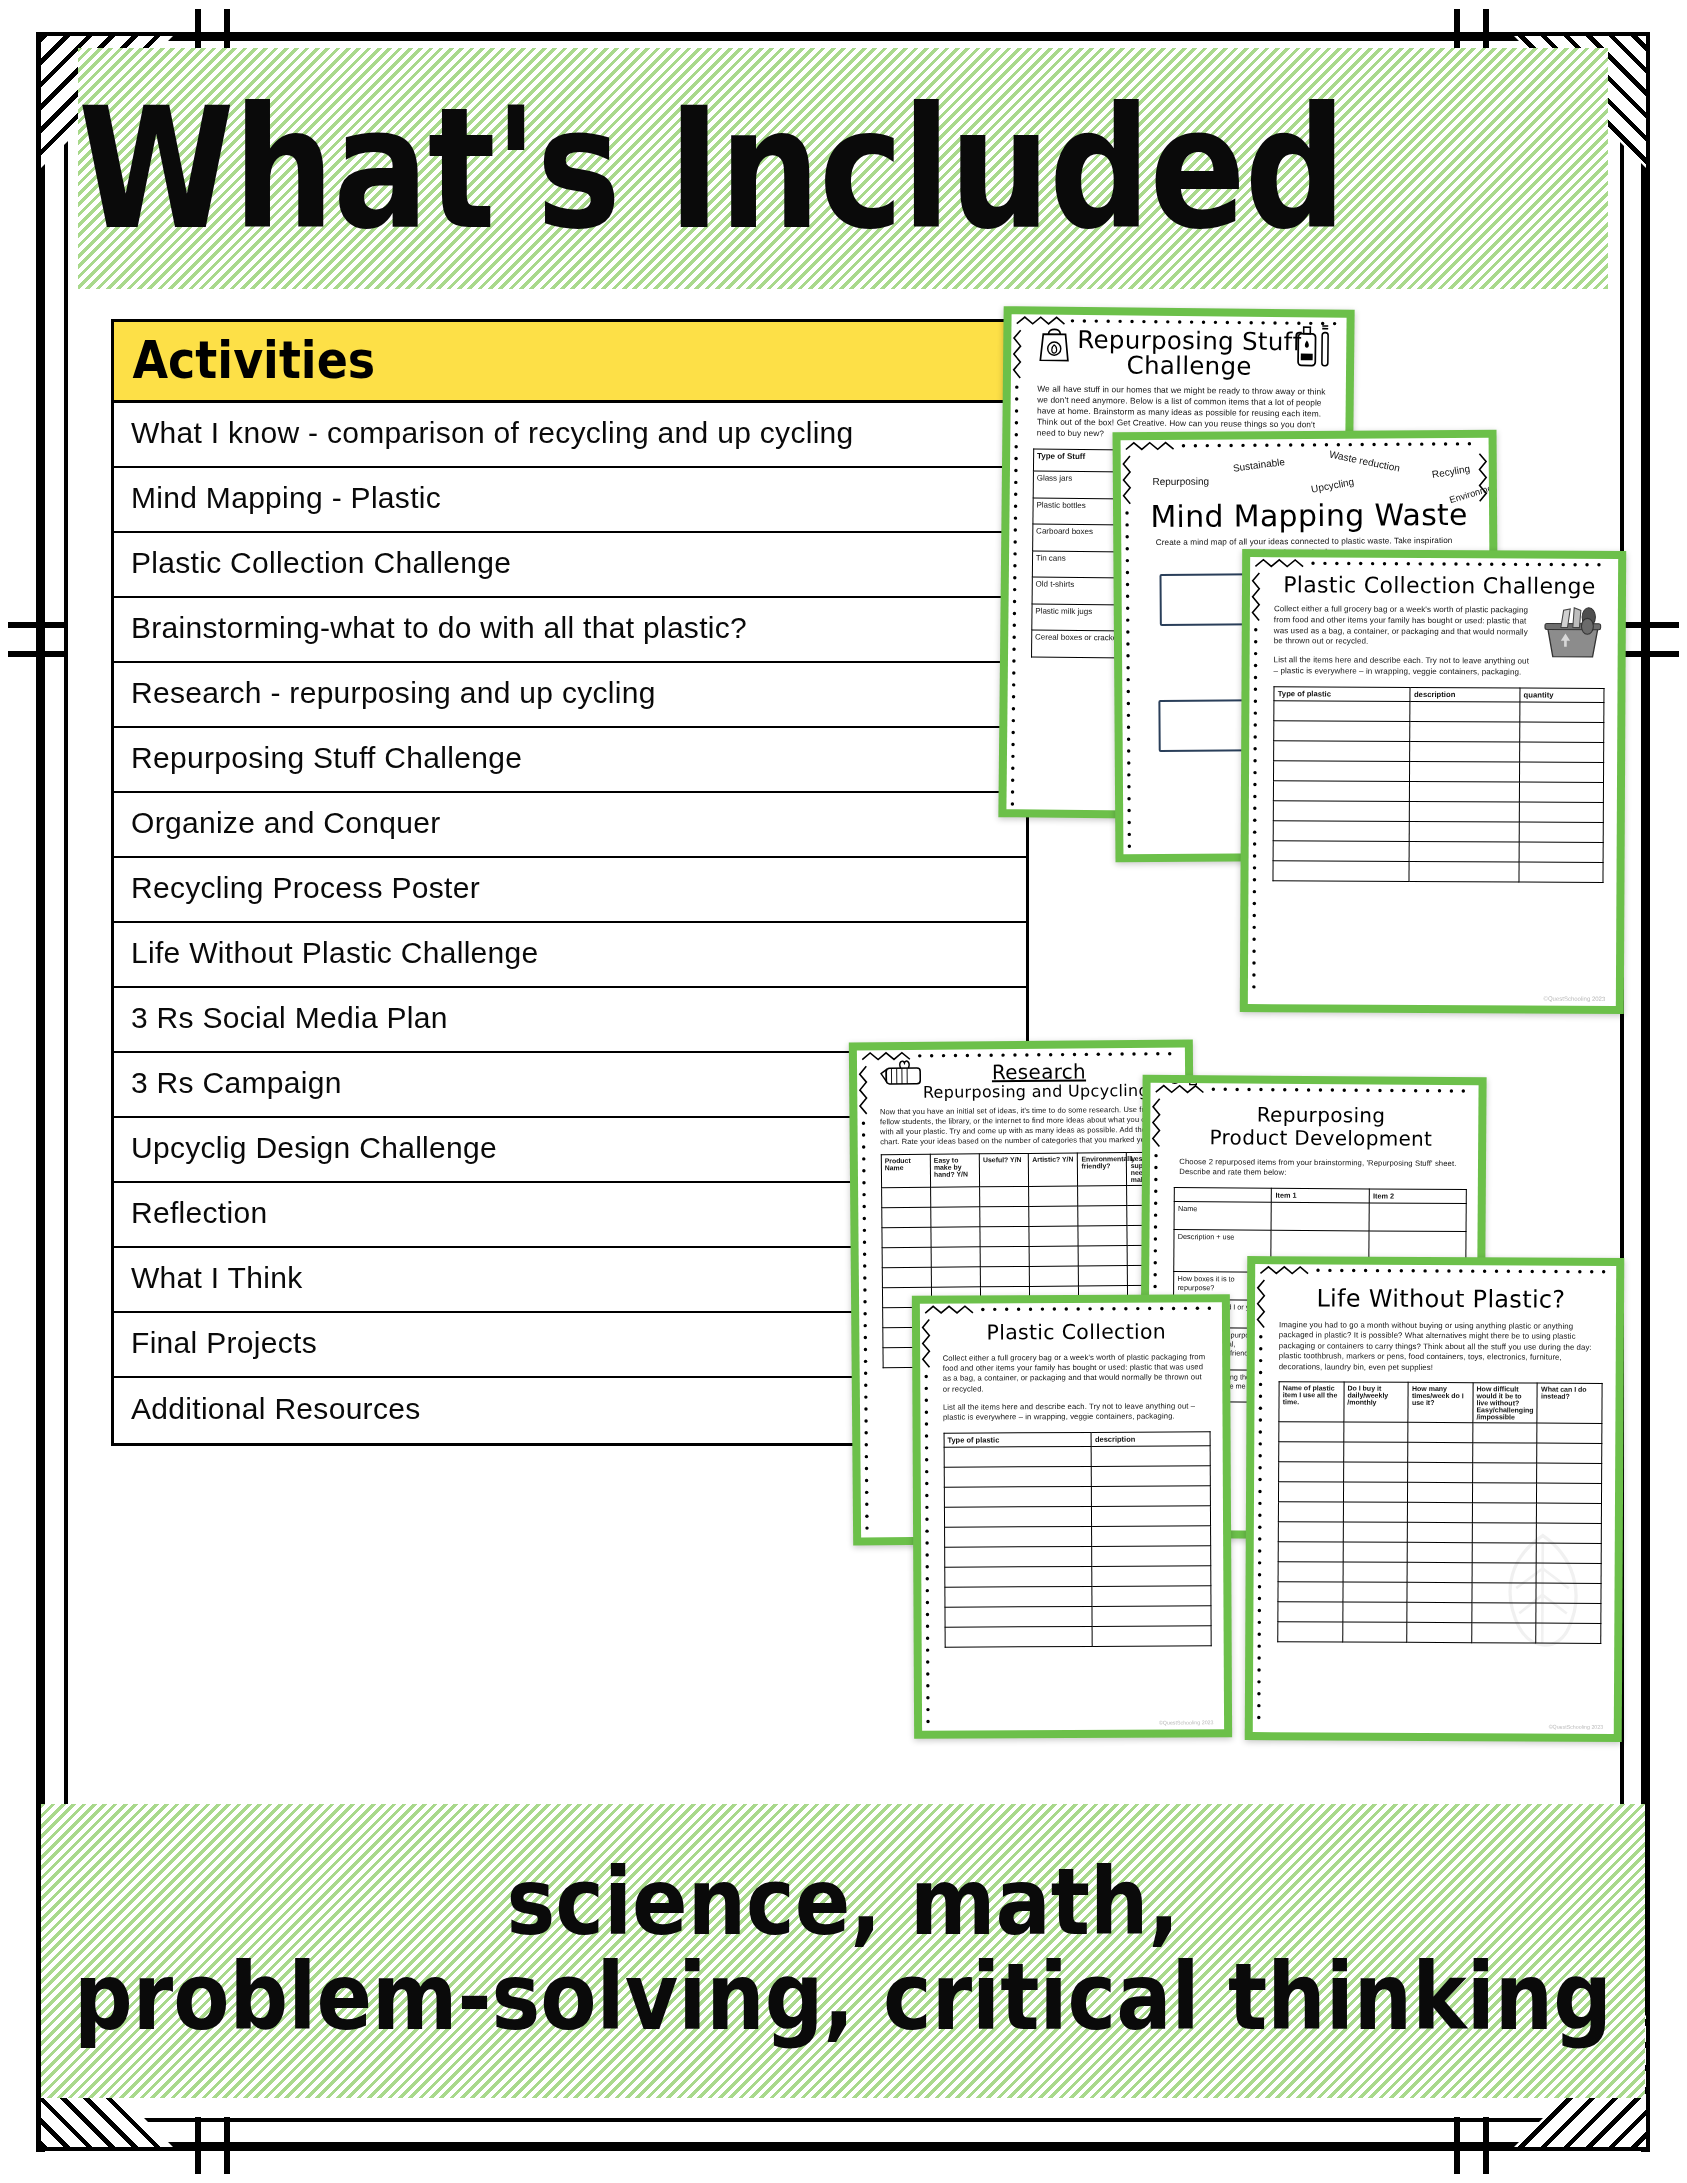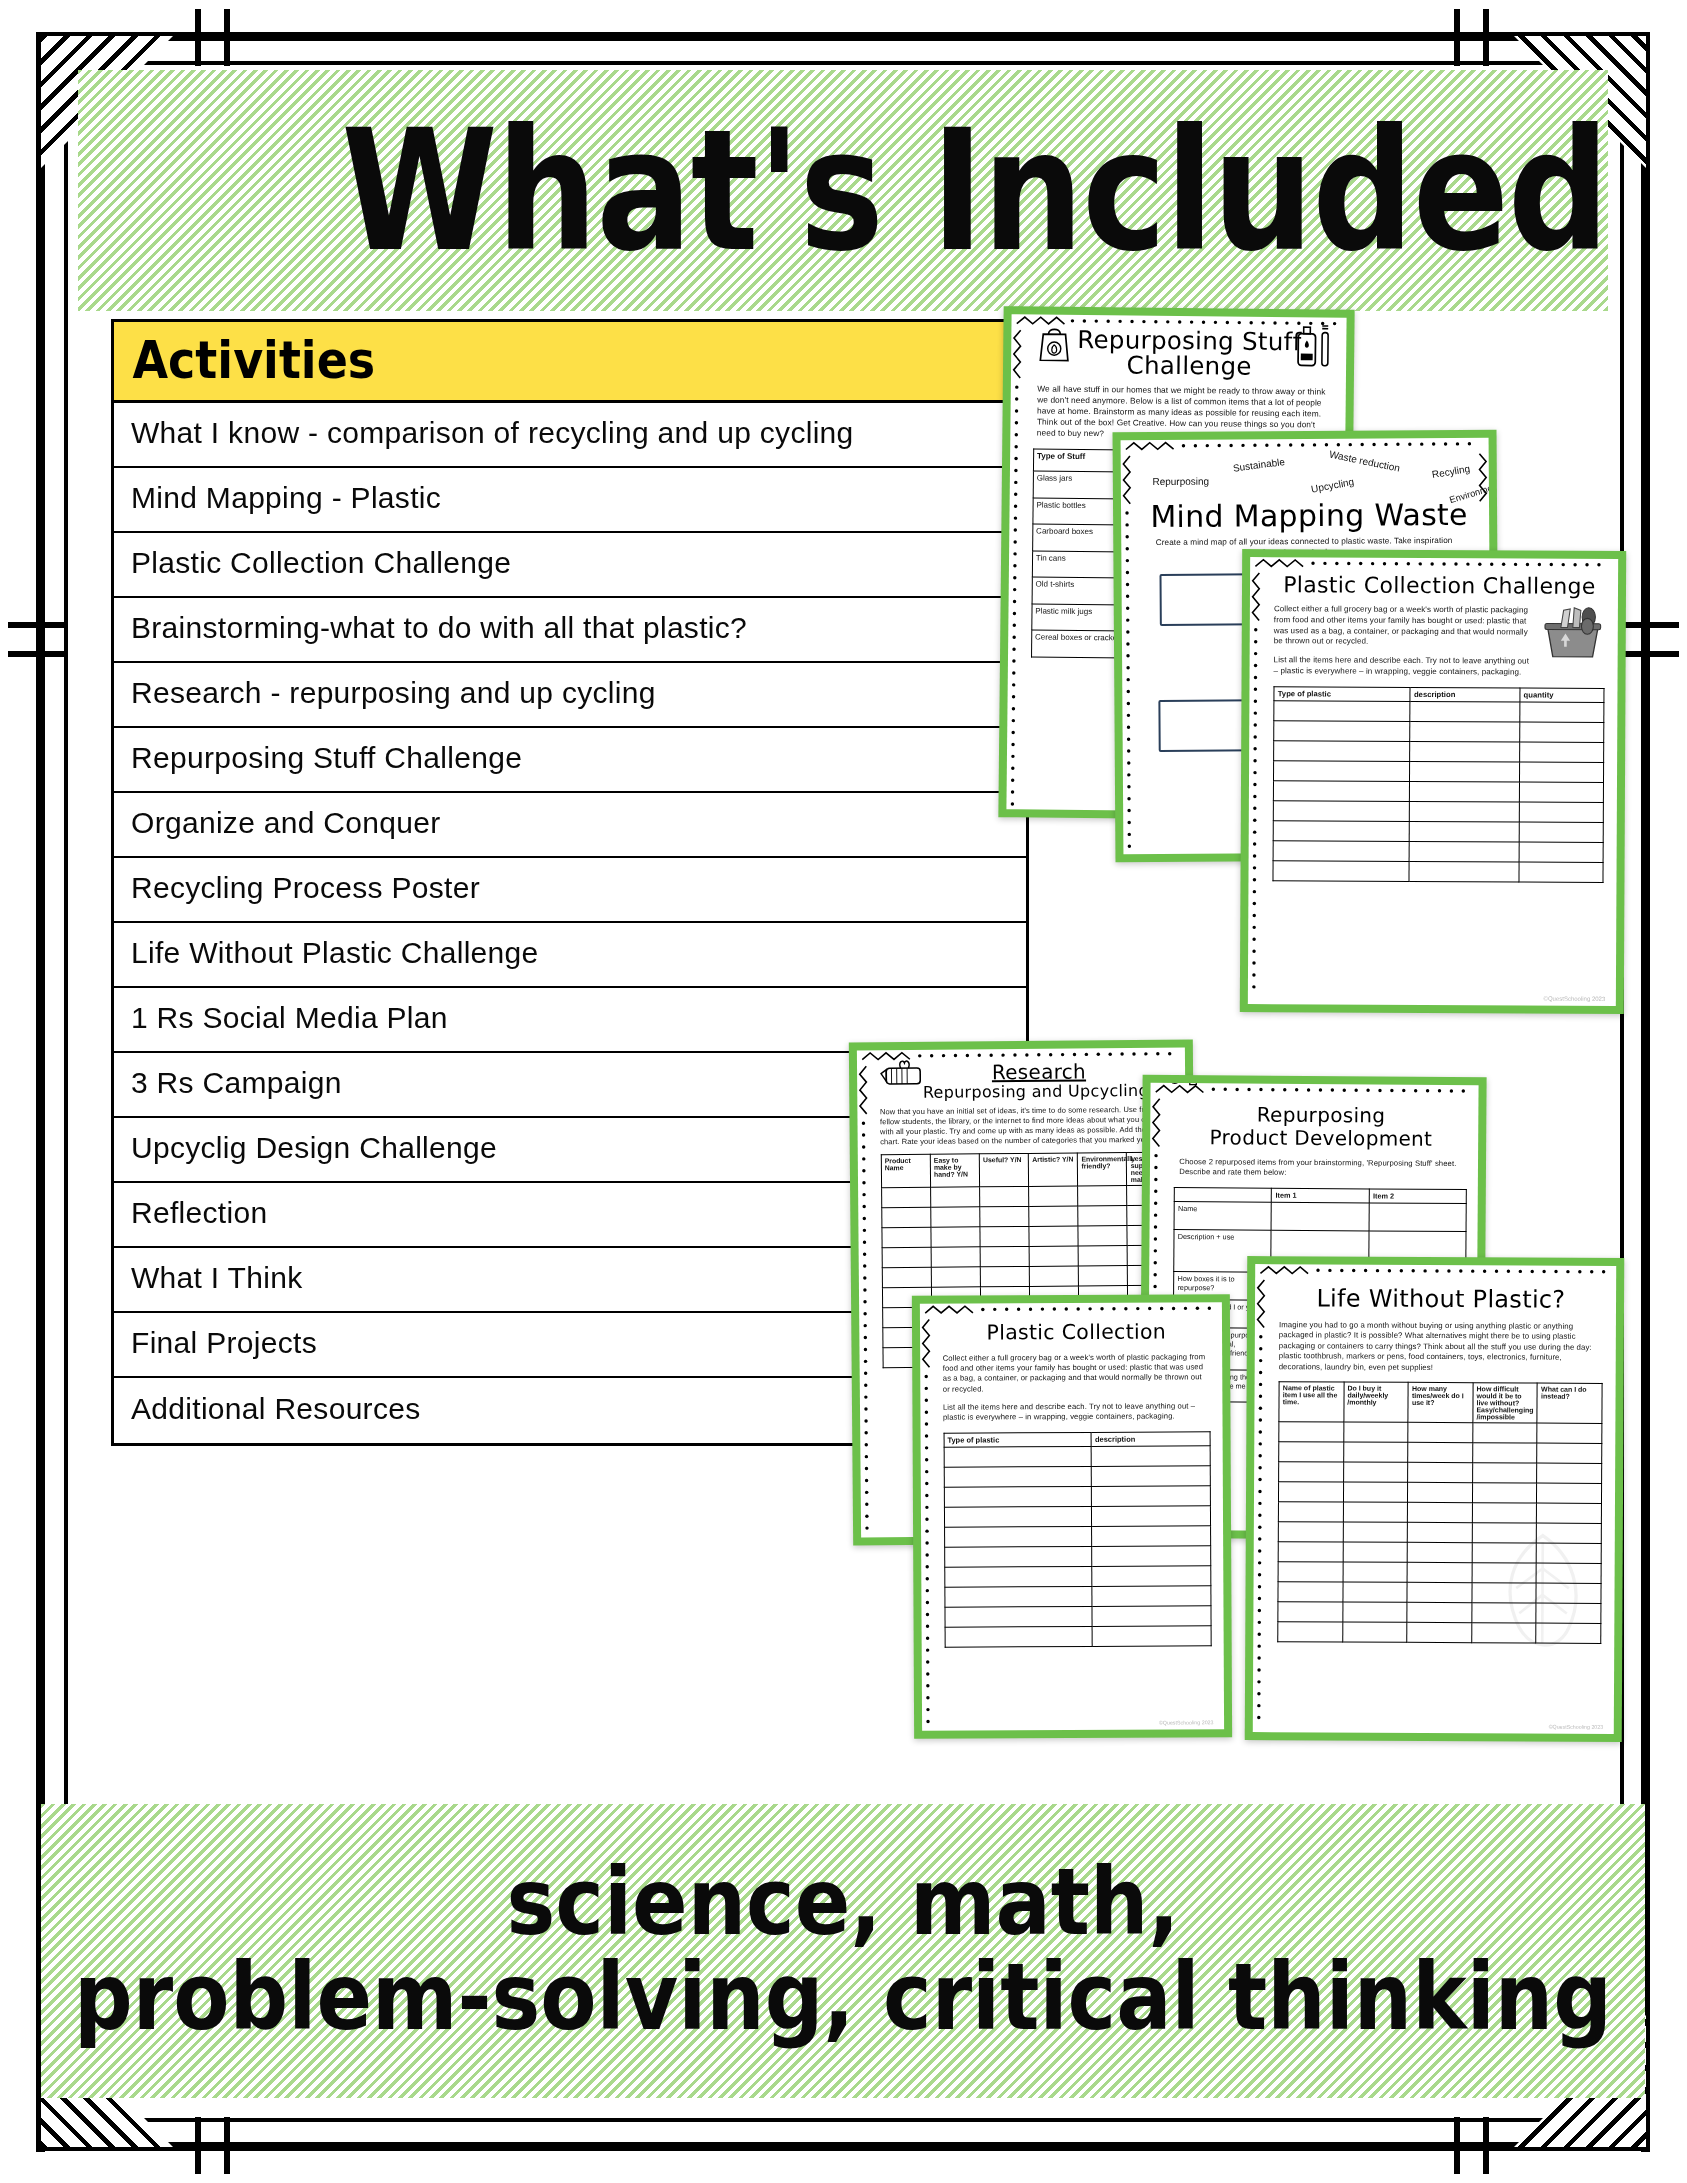--- a/index.html
+++ b/index.html
@@ -43,22 +43,22 @@
   .tick-v { width: 6px; height: 57px; }
   .tick-h { width: 57px; height: 6px; }
 
   
   .striped {
     background-color:#ffffff;
     background-image: repeating-linear-gradient(135deg,
         #a9d98c 0px, #a9d98c 3.3px, #ffffff 3.3px, #ffffff 7.3px);
   }
   #header-banner {
-    position:absolute; left:78px; top:70px; width:1530px; height:241px;
-    display:flex; align-items:center; justify-content:flex-end;
+    position:absolute; left:78px; top:48px; width:1530px; height:241px;
+    display:flex; align-items:center; justify-content:flex-start;
   }
   #header-title {
     font-family:"DejaVu Sans", sans-serif;
     font-weight:700; font-size:142px; line-height:1;
     color:#0a0a0a; letter-spacing:-1.3px; white-space:nowrap;
     transform: scaleY(1.18); transform-origin:center;
   }
   #footer-banner {
     position:absolute; left:41px; top:1804px; width:1604px; height:294px;
     display:flex; flex-direction:column; align-items:center; justify-content:center;
@@ -200,21 +200,21 @@
         <div class="activity-row">
           <span class="activity-label">Organize and Conquer</span>
         </div>
         <div class="activity-row">
           <span class="activity-label">Recycling Process Poster</span>
         </div>
         <div class="activity-row">
           <span class="activity-label">Life Without Plastic Challenge</span>
         </div>
         <div class="activity-row">
-          <span class="activity-label">1 Rs Social Media Plan</span>
+          <span class="activity-label">3 Rs Social Media Plan</span>
         </div>
         <div class="activity-row">
           <span class="activity-label">3 Rs Campaign</span>
         </div>
         <div class="activity-row">
           <span class="activity-label">Upcyclig Design Challenge</span>
         </div>
         <div class="activity-row">
           <span class="activity-label">Reflection</span>
         </div>

